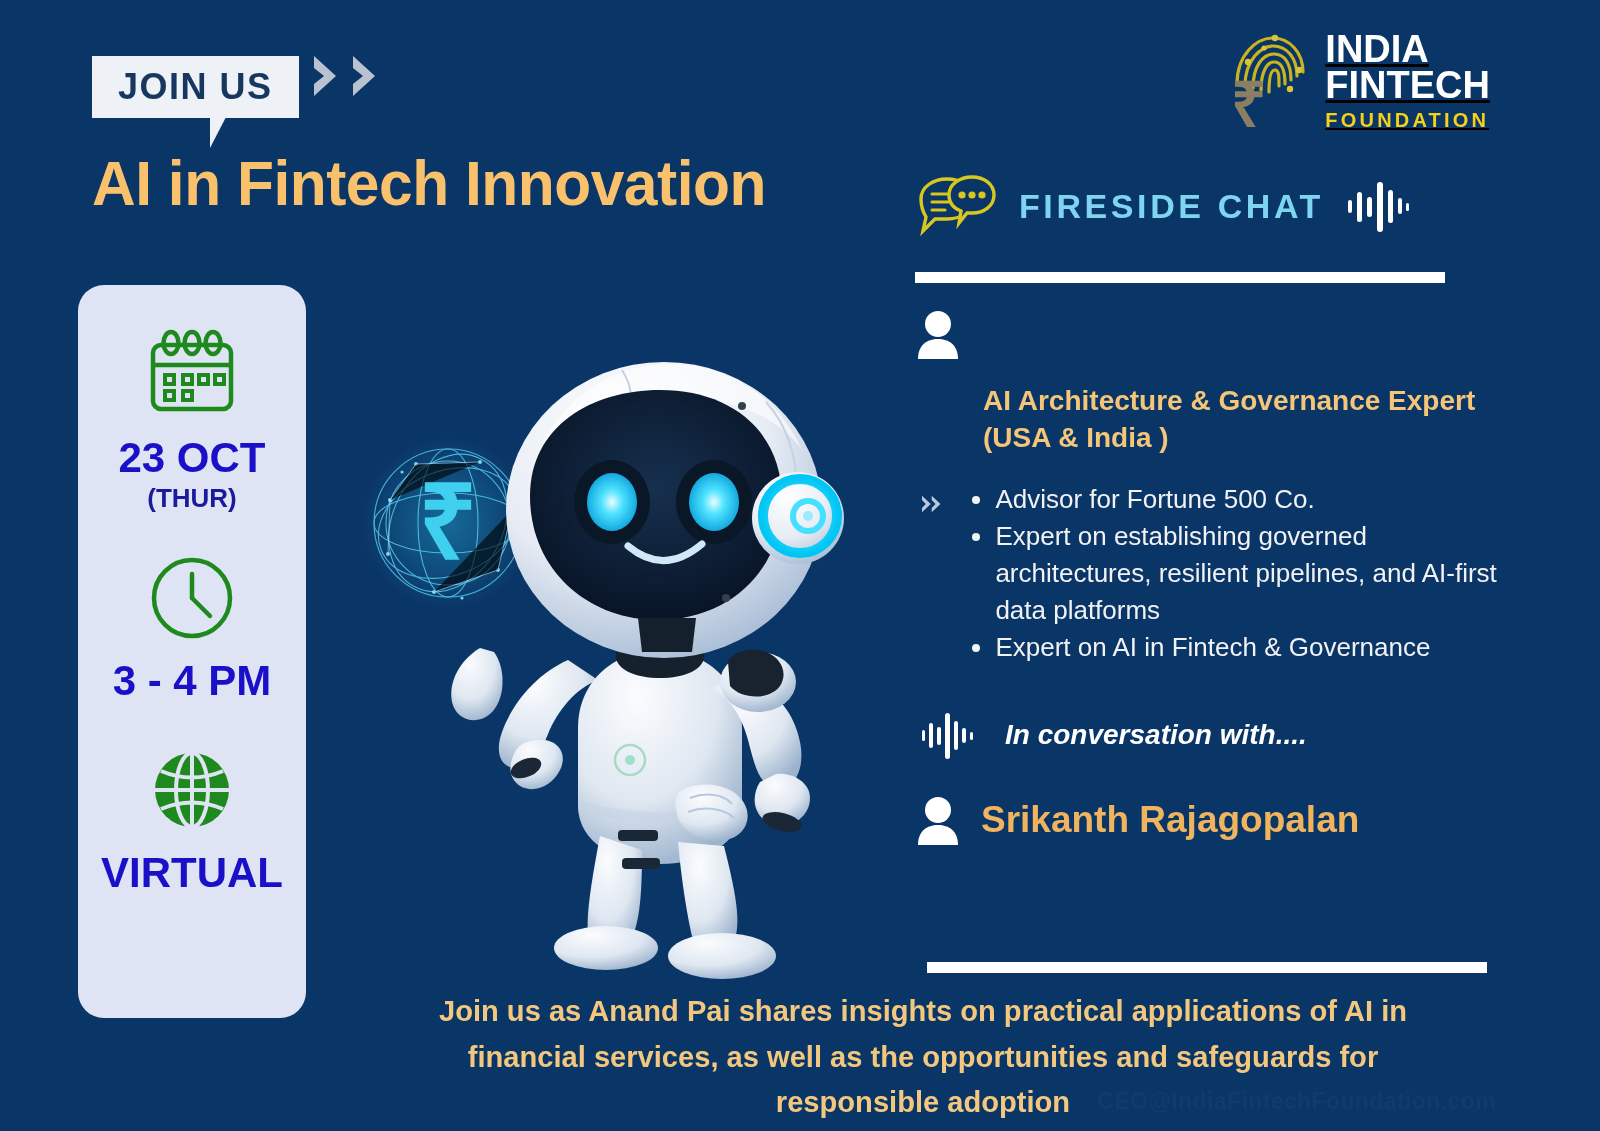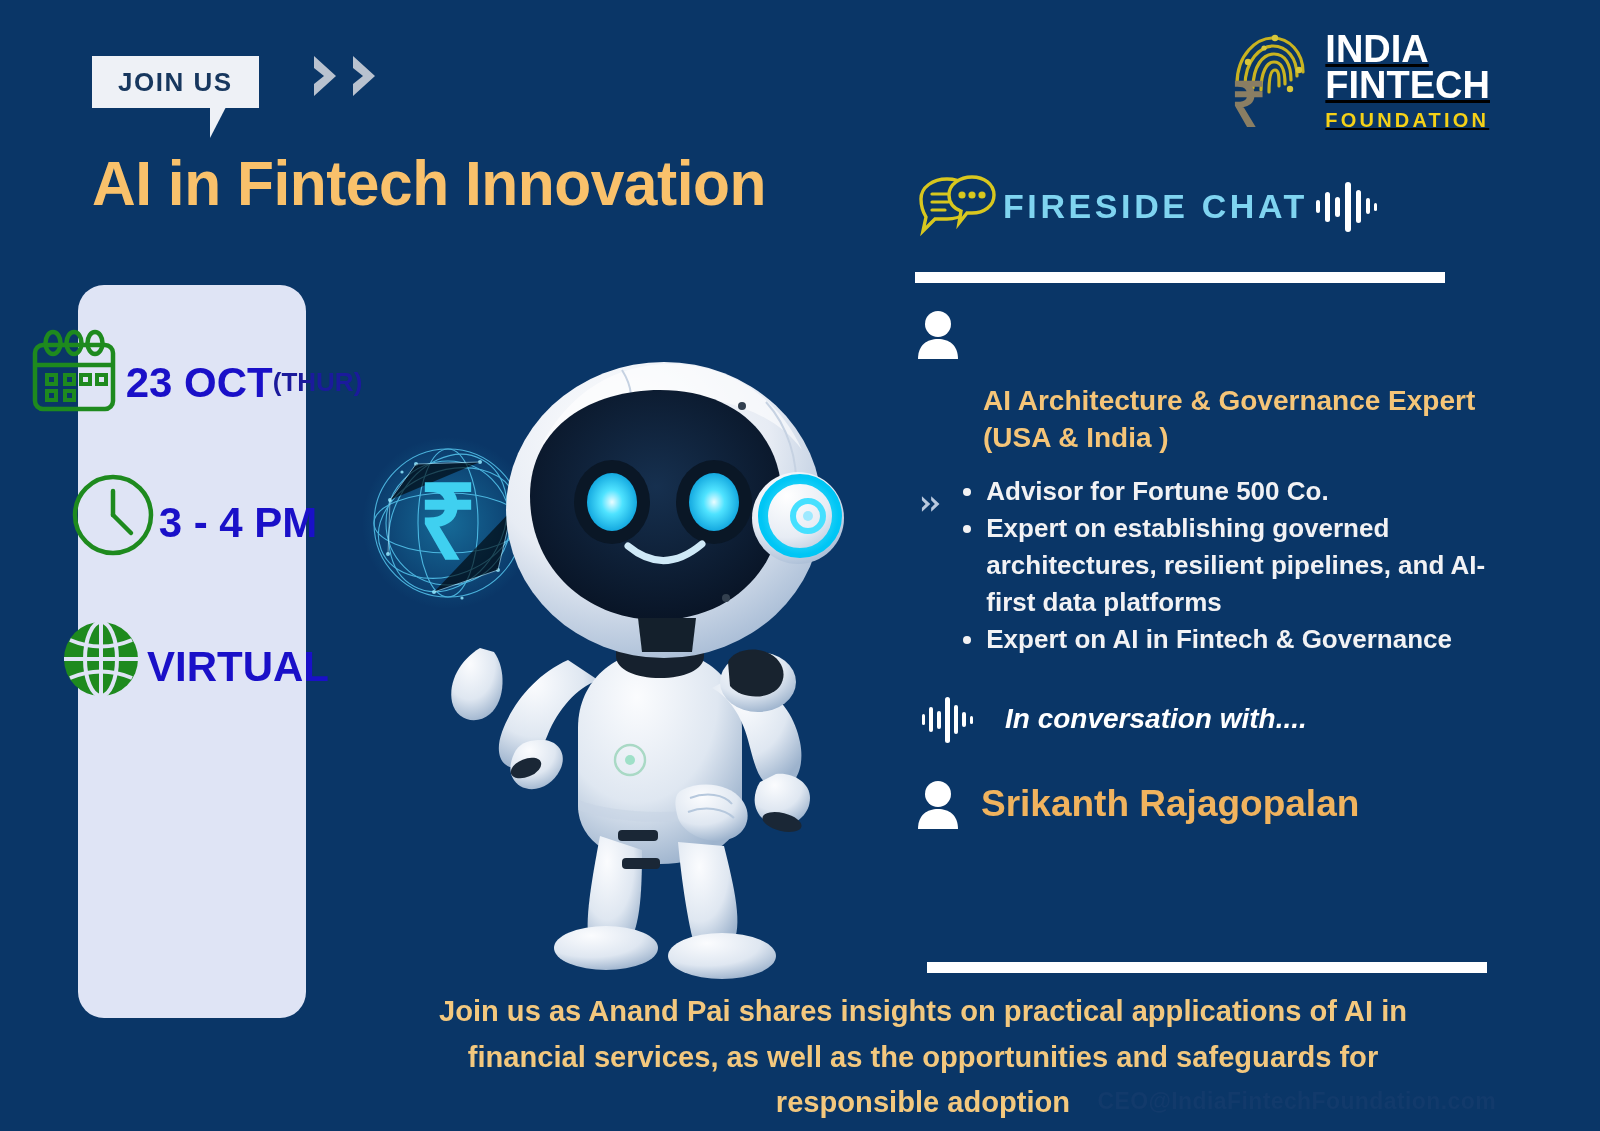--- a/index.html
+++ b/index.html
@@ -9,21 +9,21 @@
     font-family:"Liberation Sans", sans-serif;
     overflow:hidden;
     position:relative;
   }
   .poster{position:absolute;inset:0;background:#0a3667;}
 
   
   .joinus-wrap{position:absolute;left:92px;top:56px;}
   .joinus-box{
     background:#eef1f6;color:#17375e;
-    font-weight:bold;font-size:26px;letter-spacing:1.5px;
+    font-weight:bold;font-size:36px;letter-spacing:1.5px;
     padding:13px 26px 13px 26px;
     position:relative;display:inline-block;line-height:1;
   }
   .joinus-tail{
     position:absolute;left:118px;bottom:-30px;width:0;height:0;
     border-left:16px solid #eef1f6;
     border-bottom:31px solid transparent;
     border-right:14px solid transparent;
   }
   .chev-pair{position:absolute;left:310px;top:54px;display:flex;gap:5px;}
@@ -57,51 +57,51 @@
     background:#dfe4f5;border-radius:26px;
     display:flex;flex-direction:column;align-items:center;
     padding-top:44px;box-sizing:border-box;
   }
   .info-icon{margin-bottom:6px;}
   .info-big{
     color:#1a10c8;font-weight:bold;font-size:42px;letter-spacing:0px;
     line-height:1;margin-top:6px;white-space:nowrap;
   }
   .info-sub{color:#1b1a9c;font-weight:bold;font-size:26px;margin-top:4px;}
-  .blk{display:flex;flex-direction:row;align-items:center;}
+  .blk{display:flex;flex-direction:column;align-items:center;}
   .gap1{height:38px;}
   .gap2{height:42px;}
 
   
   .robot-stage{position:absolute;left:330px;top:330px;width:560px;height:650px;}
 
   
   .right{position:absolute;left:915px;top:170px;width:600px;}
-  .fireside-row{display:flex;align-items:center;gap:6px;height:72px;}
+  .fireside-row{display:flex;align-items:center;gap:22px;height:72px;}
   .fireside-label{
     color:#7fd4f0;font-weight:bold;font-size:34px;letter-spacing:3.6px;
     white-space:nowrap;
   }
   .rule{
     background:#ffffff;height:11px;width:530px;margin-top:30px;margin-bottom:26px;
   }
   .rule-bottom{
     position:absolute;left:927px;top:962px;background:#ffffff;height:11px;width:560px;
   }
   .speaker-row{display:flex;align-items:center;gap:20px;}
   .speaker-name{
     color:#f0b35e;font-weight:bold;font-size:53px;line-height:1.05;white-space:nowrap;
   }
   .speaker-name.small{font-size:37px;}
   .speaker-title{
     color:#f5c578;font-weight:bold;font-size:28px;line-height:1.32;
     margin-left:68px;margin-top:24px;
   }
   .bullet-row{display:flex;align-items:flex-start;gap:18px;margin-top:16px;margin-left:6px;}
-  .bullets{margin:0;padding-left:26px;color:#f2f2f4;font-weight:bold;font-size:26px;line-height:1.42;}
+  .bullets{margin:8px;padding-left:26px;color:#f2f2f4;font-weight:normal;font-size:26px;line-height:1.42;}
   .bullets li{margin:0;}
   .conv-row{display:flex;align-items:center;gap:28px;margin-top:36px;margin-left:6px;}
   .conv-text{color:#ffffff;font-weight:bold;font-style:italic;font-size:28px;}
 
   
   .blurb{
     position:absolute;left:368px;top:988px;width:1110px;
     color:#f3c87e;font-weight:bold;font-size:30px;line-height:1.52;
     text-align:center;transform:scaleX(0.97);transform-origin:center top;
   }

